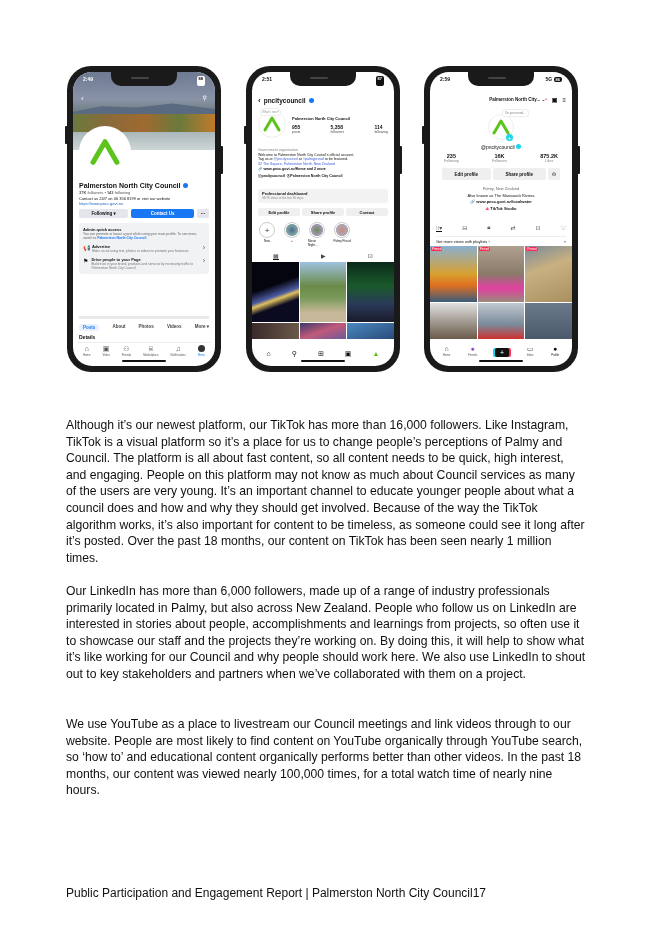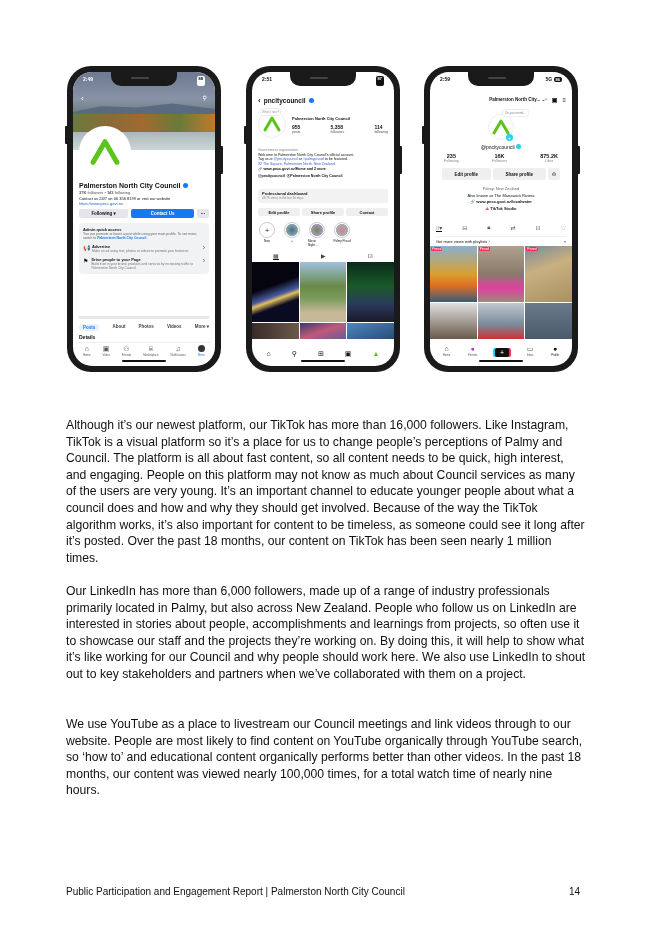--- a/index.html
+++ b/index.html
@@ -69,21 +69,21 @@
 .tt-btns div{height:12px;background:#efefef;border-radius:2px;font-size:4.5px;font-weight:bold;display:flex;align-items:center;justify-content:center}
 .tt-bio{position:absolute;top:114px;left:0;right:0;text-align:center;font-size:4px;line-height:6.5px}
 .tt-tabs{position:absolute;top:152px;left:6px;right:6px;display:flex;justify-content:space-between;font-size:6px;color:#555}
 .tt-pl{position:absolute;top:164px;left:6px;right:6px;font-size:4px;display:flex;justify-content:space-between;border-top:1px solid #eee;padding-top:2px}
 .tt-grid{position:absolute;top:174px;left:0;right:0;height:92px;display:grid;grid-template-columns:1fr 1fr 1fr;grid-template-rows:56px 36px;gap:1px}
 .tt-grid div{position:relative}
 .pin{position:absolute;top:1px;left:1px;background:#fe2c55;color:#fff;font-size:3px;padding:0 1px;border-radius:1px}
 .tt-create{width:14px;height:9px;background:#111;border-radius:2px;color:#fff;font-size:7px;line-height:9px;text-align:center;box-shadow:-2px 0 #20d5ec,2px 0 #fe2c55}
 
 .para{position:absolute;left:66px;width:520px;font-family:"Liberation Sans",sans-serif;font-size:12.2px;line-height:16.6px;color:#111}
-.footer{position:absolute;top:886px;left:66px;width:514px;font-size:10px;display:flex;justify-content:space-between}
+.footer{position:absolute;top:886px;left:66px;width:514px;font-size:12px;display:flex;}
 </style>
 </head>
 <body>
 
 <svg width="0" height="0" style="position:absolute">
   <defs>
     <symbol id="pncc" viewBox="0 0 40 40">
         <path d="M6 32 L20 8 L34 32" fill="none" stroke="#5cc41a" stroke-width="6" stroke-linejoin="round" stroke-linecap="round"></path>
         <path d="M14 32 L20 21 L26 32" fill="none" stroke="#fff" stroke-width="2.5" stroke-linejoin="round"></path>
       </symbol>
@@ -378,14 +378,14 @@
     <div class="home-ind"></div>
   </div>
 </div>
 
 <p class="para" style="top:417px">Although it’s our newest platform, our TikTok has more than 16,000 followers. Like Instagram, TikTok is a visual platform so it’s a place for us to change people’s perceptions of Palmy and Council. The platform is all about fast content, so all content needs to be quick, high interest, and engaging. People on this platform may not know as much about Council services as many of the users are very young. It’s an important channel to educate younger people about what a council does and how and why they should get involved. Because of the way the TikTok algorithm works, it’s also important for content to be timeless, as someone could see it long after it’s posted. Over the past 18 months, our content on TikTok has been seen nearly 1 million times.</p>
 <p class="para" style="top:583px">Our LinkedIn has more than 6,000 followers, made up of a range of industry professionals primarily located in Palmy, but also across New Zealand. People who follow us on LinkedIn are interested in stories about people, accomplishments and learnings from projects, so often use it to showcase our staff and the projects they’re working on. By doing this, it will help to show what it’s like working for our Council and why people should work here. We also use LinkedIn to shout out to key stakeholders and partners when we’ve collaborated with them on a project.</p>
 <p class="para" style="top:716px">We use YouTube as a place to livestream our Council meetings and link videos through to our website. People are most likely to find content on YouTube organically through YouTube search, so ‘how to’ and educational content organically performs better than other videos. In the past 18 months, our content was viewed nearly 100,000 times, for a total watch time of nearly nine hours.</p>
 
 <div class="footer">
   <span>Public Participation and Engagement Report | Palmerston North City Council</span>
-  <span>14</span>
+  <span>17</span>
 </div>
 
 </body></html>

